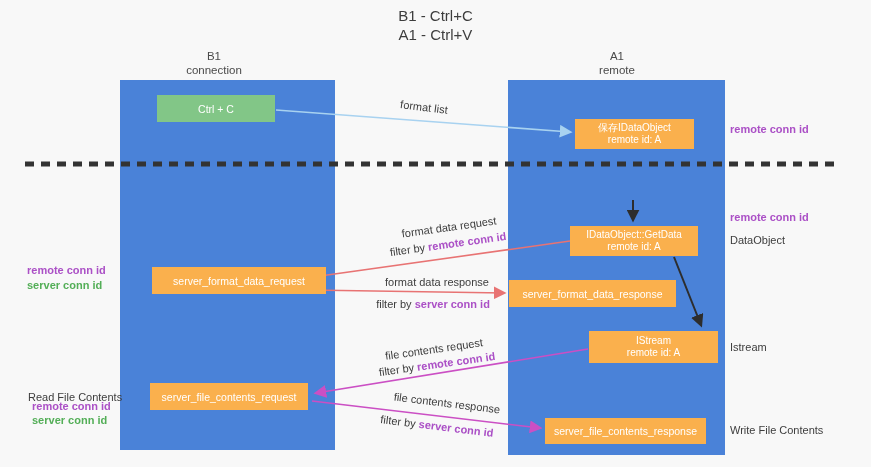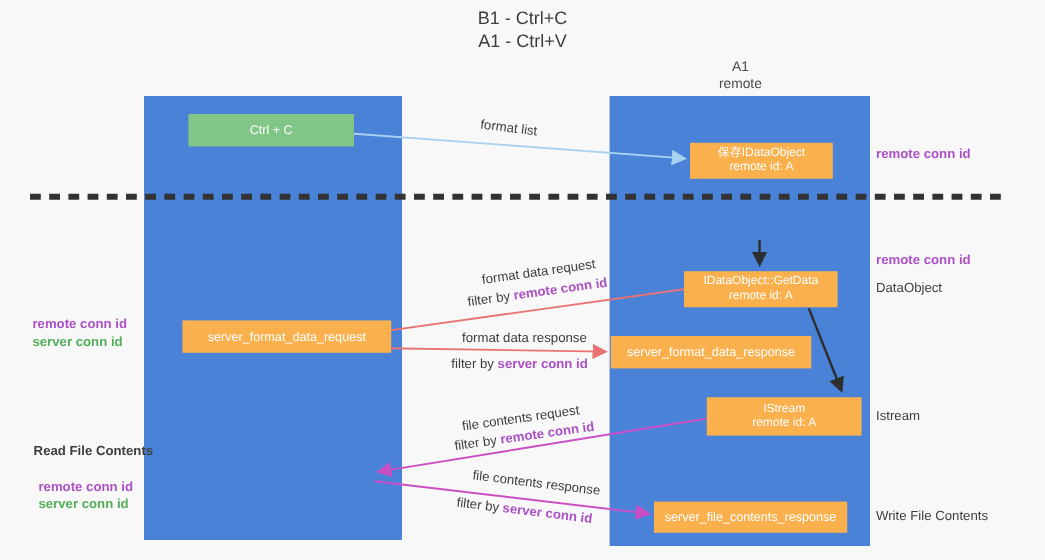--- a/index.html
+++ b/index.html
@@ -27,20 +27,24 @@
 </head>
 <body>
 
 <div id="canvas">
 
   <div class="title">
     <div>B1 - Ctrl+C</div>
     <div>A1 - Ctrl+V</div>
   </div>
 
+  <div class="lifeline-header" style="left:154px;">
+    <div>B1</div>
+    <div>connection</div>
+  </div>
   <div class="lifeline-header" style="left:557px;">
     <div>A1</div>
     <div>remote</div>
   </div>
 
   <div class="col" style="left:120px;top:80px;width:215px;height:370px;"></div>
   <div class="col" style="left:508px;top:80px;width:217px;height:375px;"></div>
 
   <svg class="overlay" width="871" height="467" viewBox="0 0 871 467">
     <defs>
@@ -60,21 +64,21 @@
     <line x1="25" y1="164" x2="836" y2="164" stroke="#333333" stroke-width="5" stroke-dasharray="9 7"></line>
     <line x1="276" y1="110" x2="570" y2="132" stroke="#a8d2f0" stroke-width="1.6" marker-end="url(#m-blue)"></line>
     <line x1="633" y1="200" x2="633" y2="220" stroke="#2d2d2d" stroke-width="2" marker-end="url(#m-black)"></line>
     <line x1="570" y1="241" x2="313" y2="277" stroke="#e87373" stroke-width="1.6" marker-end="url(#m-red)"></line>
     <line x1="309" y1="290" x2="504" y2="293" stroke="#e87373" stroke-width="1.6" marker-end="url(#m-red)"></line>
     <line x1="674" y1="257" x2="701" y2="325" stroke="#2d2d2d" stroke-width="2" marker-end="url(#m-black)"></line>
     <line x1="588" y1="349" x2="316" y2="393" stroke="#cb4fc4" stroke-width="1.6" marker-end="url(#m-mag)"></line>
     <line x1="312" y1="401" x2="540" y2="428" stroke="#cb4fc4" stroke-width="1.6" marker-end="url(#m-mag)"></line>
   </svg>
 
-  <div class="box green" style="left:157px;top:95px;width:138px;height:27px;">Ctrl + C</div>
+  <div class="box green" style="left:157px;top:95px;width:118px;height:27px;">Ctrl + C</div>
 
   <div class="box orange two-line" style="left:575px;top:119px;width:119px;height:30px;">
     <div>保存IDataObject</div>
     <div>remote id: A</div>
   </div>
 
 
   <div class="box orange two-line" style="left:570px;top:226px;width:128px;height:30px;">
     <div>IDataObject::GetData</div>
     <div>remote id: A</div>
@@ -82,20 +86,21 @@
 
   <div class="box orange" style="left:152px;top:267px;width:174px;height:27px;">server_format_data_request</div>
 
   <div class="box orange" style="left:509px;top:280px;width:167px;height:27px;">server_format_data_response</div>
 
   <div class="box orange two-line" style="left:589px;top:331px;width:129px;height:32px;">
     <div>IStream</div>
     <div>remote id: A</div>
   </div>
 
+  <div class="box orange" style="left:150px;top:383px;width:158px;height:27px;">server_file_contents_request</div>
 
   <div class="box orange" style="left:545px;top:418px;width:161px;height:26px;">server_file_contents_response</div>
 
   <div class="arrow-label rot-pos" style="left:424px;top:107px;">format list</div>
 
   <div class="arrow-label rot-neg" style="left:449px;top:227px;">format data request</div>
   <div class="arrow-label rot-neg" style="left:448px;top:244px;">
     <span>filter by </span><span class="bold-purple">remote conn id</span>
   </div>
 
@@ -115,17 +120,17 @@
   </div>
 
   <div class="lbl bold-purple" style="left:730px;top:123px;">remote conn id</div>
   <div class="lbl bold-purple" style="left:730px;top:211px;">remote conn id</div>
   <div class="lbl" style="left:730px;top:234px;">DataObject</div>
   <div class="lbl" style="left:730px;top:341px;">Istream</div>
   <div class="lbl" style="left:730px;top:424px;">Write File Contents</div>
 
   <div class="lbl bold-purple" style="left:27px;top:264px;">remote conn id</div>
   <div class="lbl bold-green" style="left:27px;top:279px;">server conn id</div>
-  <div class="lbl" style="left:28px;top:370px;font-weight:bold;">Read File Contents</div>
+  <div class="lbl" style="left:28px;top:391px;">Read File Contents</div>
   <div class="lbl bold-purple" style="left:32px;top:400px;">remote conn id</div>
   <div class="lbl bold-green" style="left:32px;top:414px;">server conn id</div>
 
 </div>
 
 </body></html>

